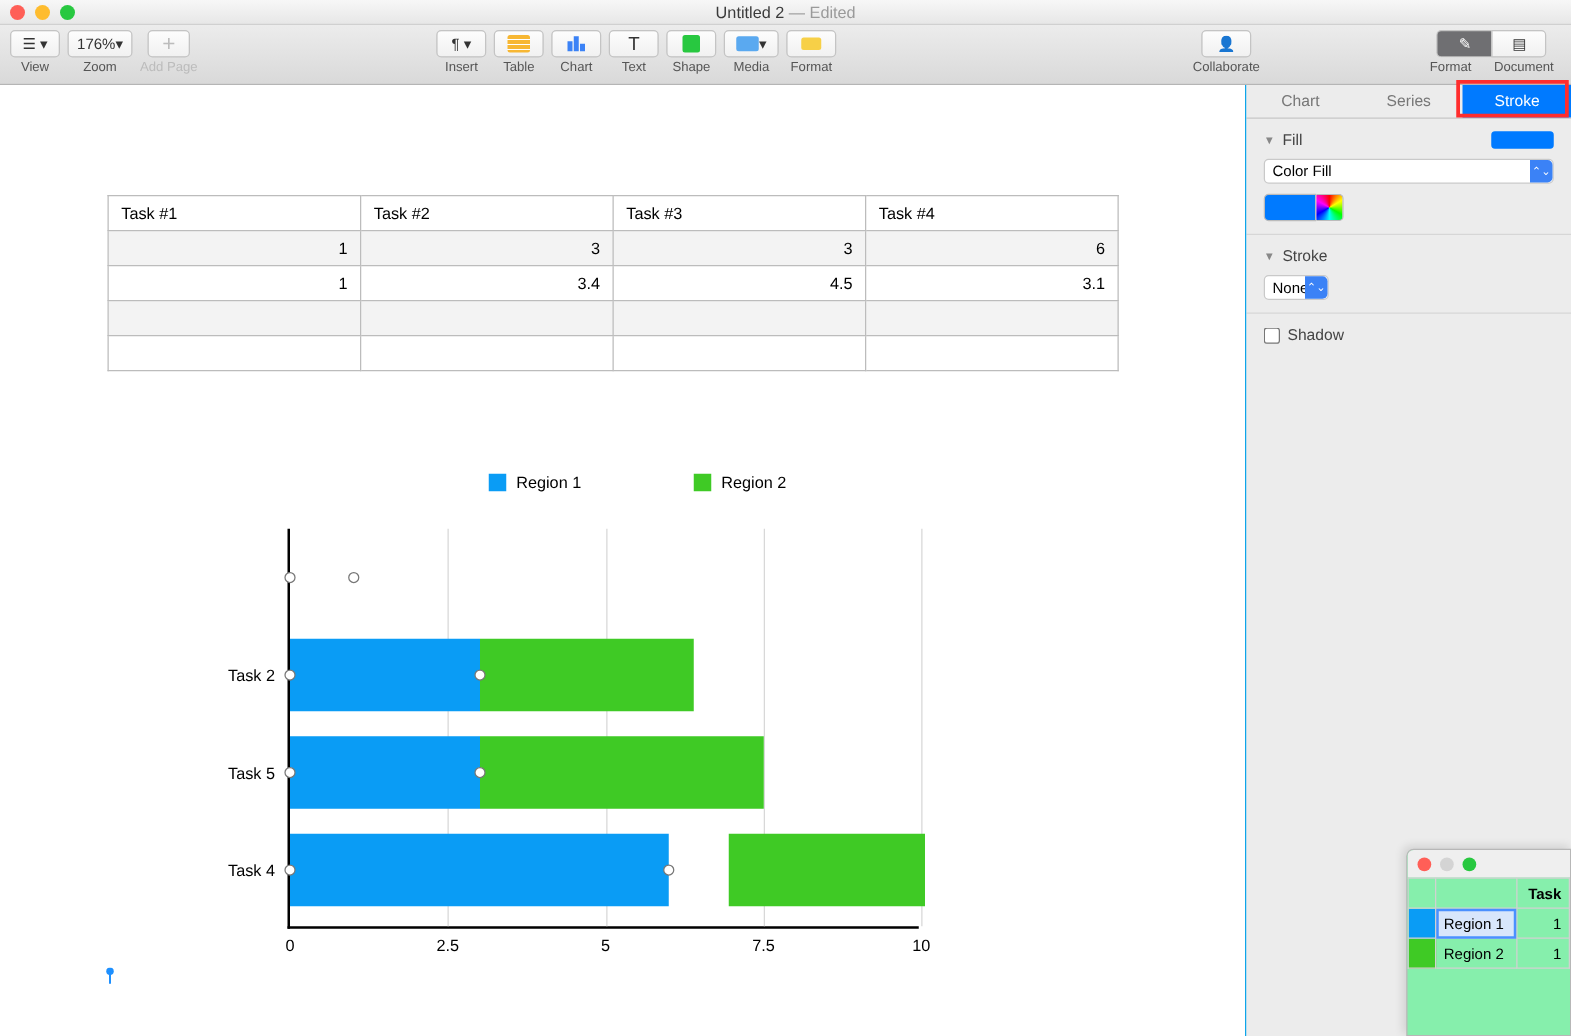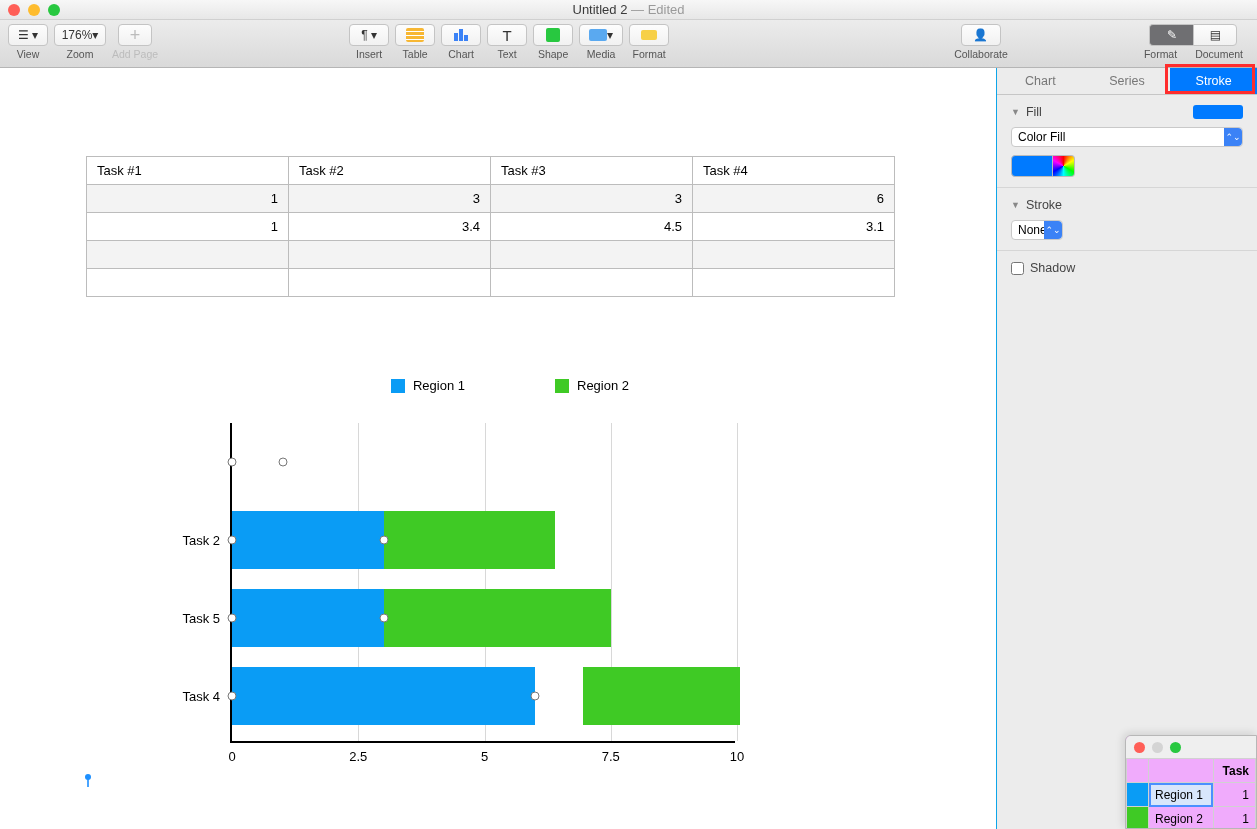--- a/index.html
+++ b/index.html
@@ -64,21 +64,21 @@
 .legend .sq{width:14px;height:14px;}
 .axis{border-left:2px solid #000;border-bottom:2px solid #000;position:relative;height:320px;width:505px;}
 .gridv{position:absolute;top:0;bottom:0;border-left:1px solid #d8d8d8;}
 .barrow{position:absolute;left:0;height:58px;display:flex;align-items:center;}
 .bar{height:100%;}
 .ylab{position:absolute;right:100%;margin-right:12px;font-size:13px;white-space:nowrap;}
 .xlab{position:absolute;top:100%;margin-top:8px;font-size:13px;transform:translateX(-50%);}
 .pt{position:absolute;width:9px;height:9px;border:1.5px solid #777;background:#fff;border-radius:50%;transform:translate(-50%,-50%);}
 
 
-.datawin{position:absolute;right:0;bottom:0;width:132px;height:94px;background:#f0abfc;border:1px solid #b7b7b7;border-radius:6px 0 0 0;box-shadow:-2px -2px 8px rgba(0,0,0,.12);overflow:hidden;}
+.datawin{position:absolute;right:0;bottom:0;width:132px;height:150px;background:#86efac;border:1px solid #b7b7b7;border-radius:6px 0 0 0;box-shadow:-2px -2px 8px rgba(0,0,0,.12);overflow:hidden;}
 .datawin .wttl{height:22px;background:#efefef;display:flex;align-items:center;padding:0 8px;gap:7px;}
 .datawin .wttl .tl{width:11px;height:11px;}
 .dtbl{border-collapse:collapse;font-size:12px;width:100%;}
 .dtbl th,.dtbl td{border:1px solid #d1d1d1;padding:4px 6px;height:24px;text-align:left;}
 .dtbl .csw{width:22px;padding:0;}
 .dtbl td.sel{background:#d8e6fb;outline:2px solid #4a90ff;outline-offset:-2px;}
 
 
 .cursor{position:absolute;left:84px;top:706px;width:8px;height:14px;}
 

